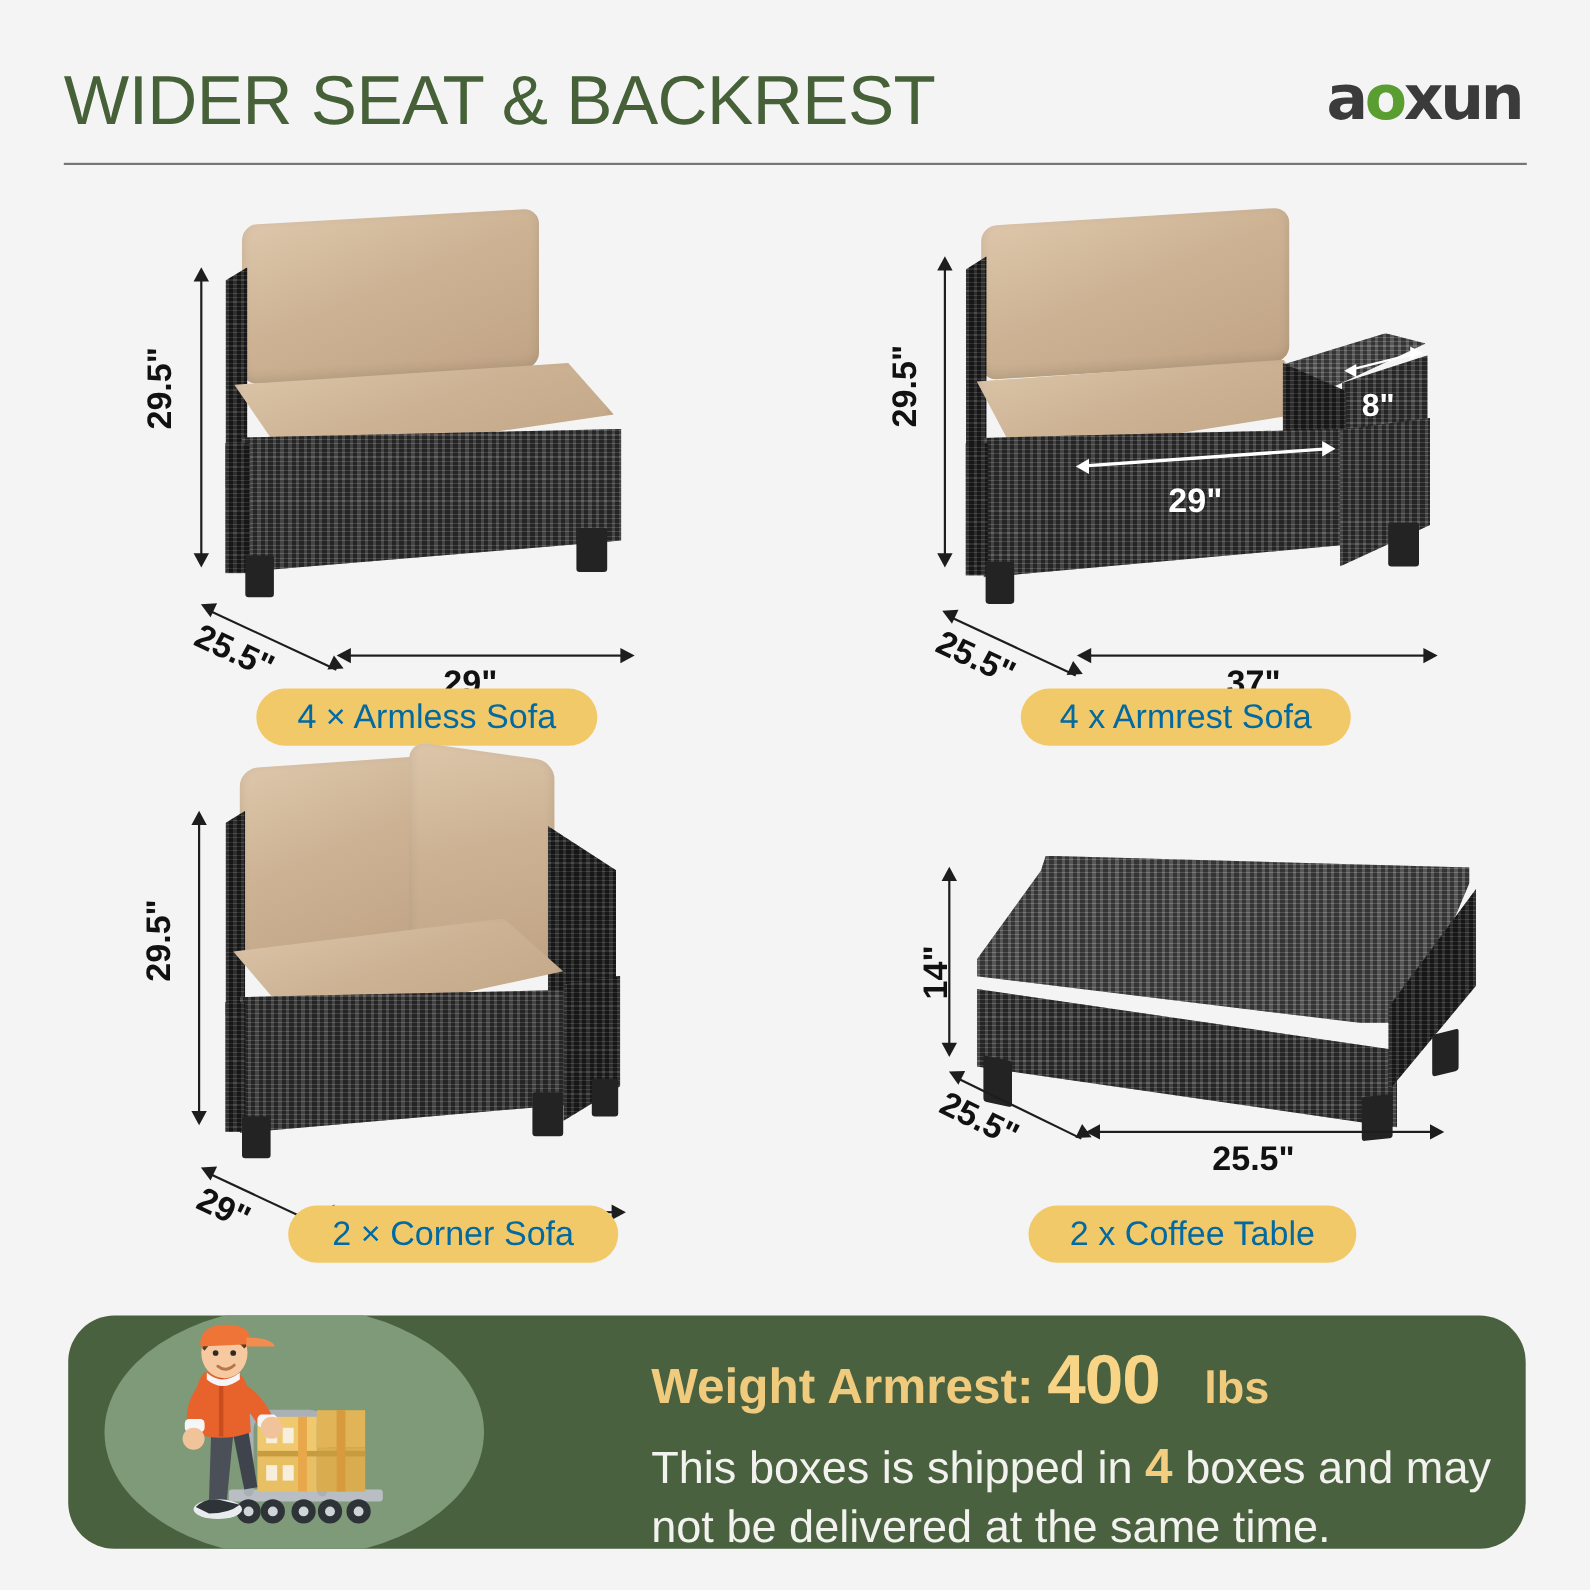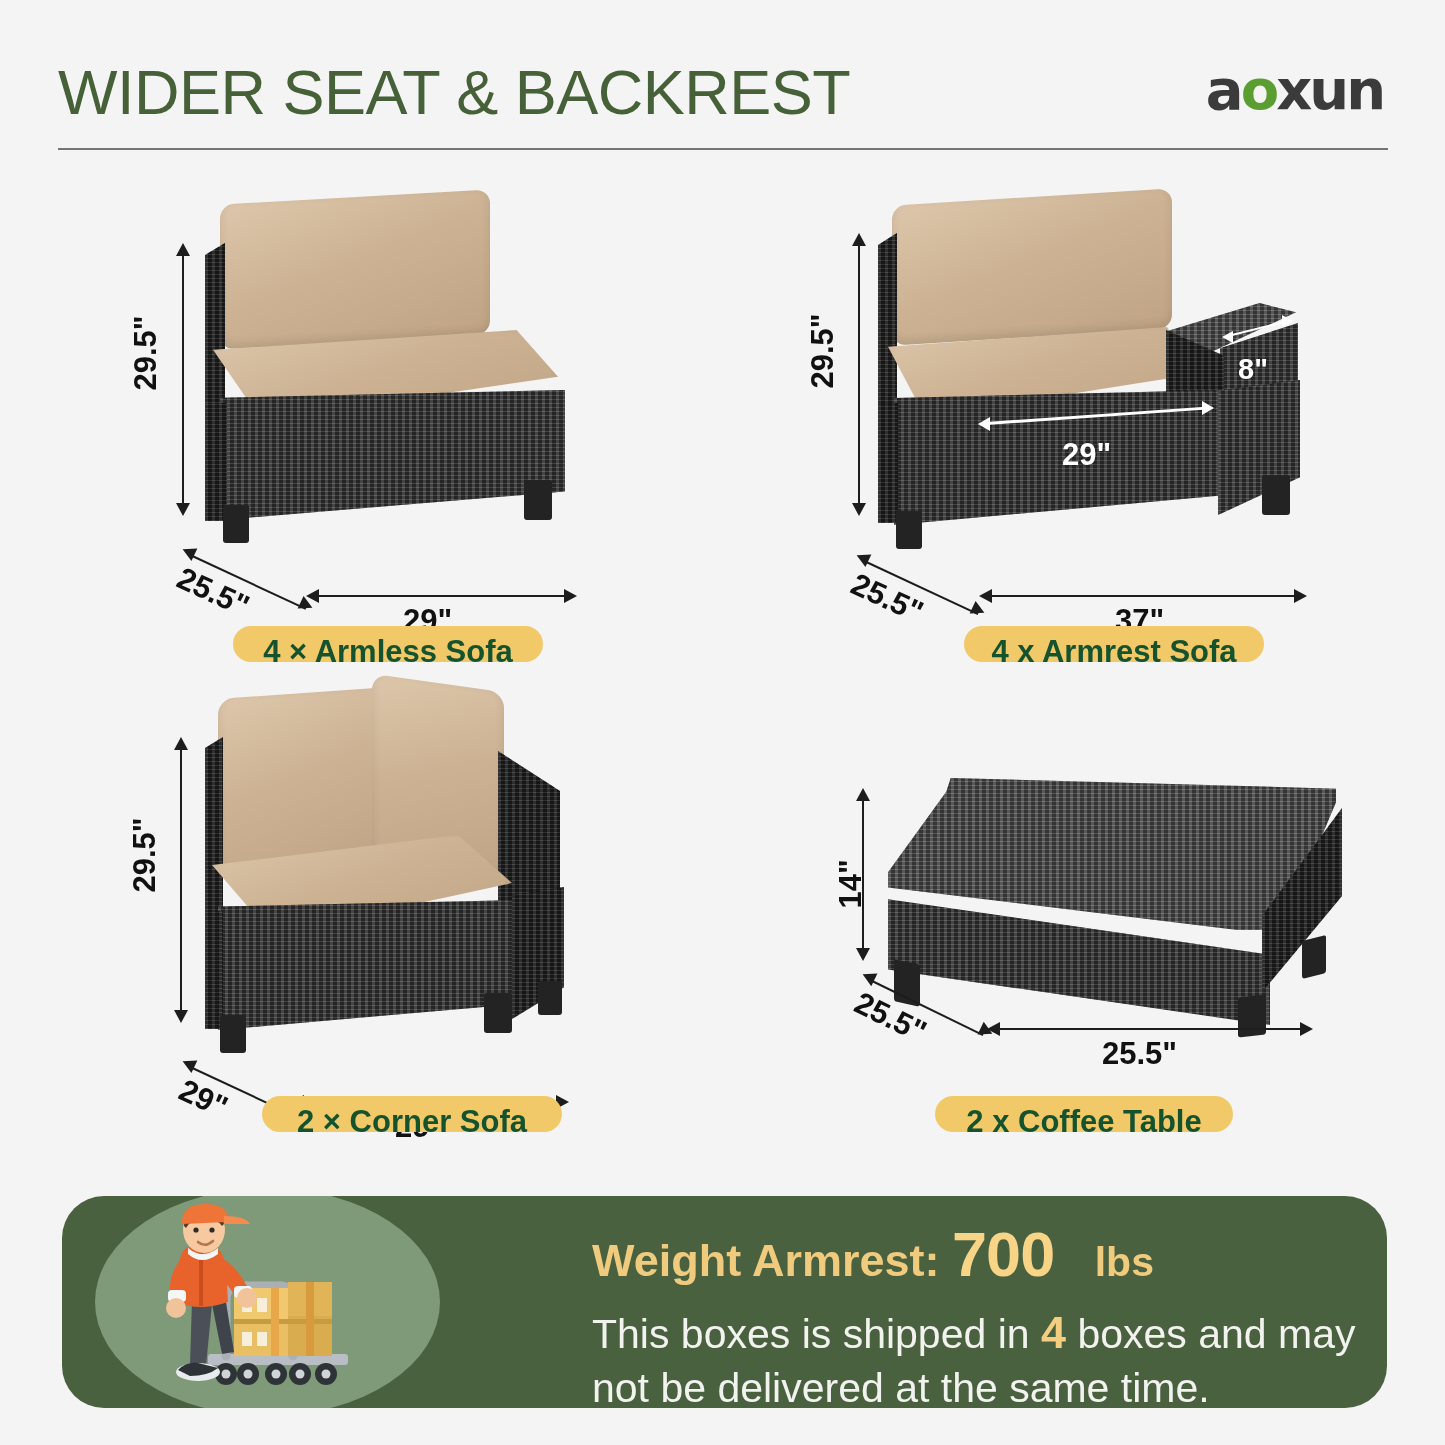--- a/index.html
+++ b/index.html
@@ -138,25 +138,25 @@
   .arrow-head {
     position: absolute;
     width: 0; height: 0;
   }
 
   
   .pill {
     position: absolute;
     background: #f0c濃;
     background: #f2c969;
-    color: #14532d;
+    color: #0369a1;
     font-size: 31px;
-    font-weight: bold;
+    font-weight: normal;
     border-radius: 40px;
-    height: 36px;
+    height: 52px;
     line-height: 52px;
     text-align: center;
     white-space: nowrap;
   }
 
   
   .banner {
     position: absolute;
     left: 62px;
     top: 1196px;
@@ -313,21 +313,21 @@
     <div class="arrow-head" style="left:26px; top:376px; border-top:7px solid transparent; border-bottom:7px solid transparent; border-right:13px solid #1d1d1d; transform:rotate(25deg);"></div>
     <div class="arrow-head" style="left:142px; top:428px; border-top:7px solid transparent; border-bottom:7px solid transparent; border-left:13px solid #1d1d1d; transform:rotate(25deg);"></div>
     <div class="dim-label" style="left:34px; top:384px; transform:rotate(25deg); transform-origin:left top; padding-top:8px;">25.5"</div>
 
     <div class="dim-line" style="left:158px; top:420px; width:312px; height:2px;"></div>
     <div class="arrow-head" style="left:149px; top:414px; border-top:7px solid transparent; border-bottom:7px solid transparent; border-right:13px solid #1d1d1d;"></div>
     <div class="arrow-head" style="left:464px; top:414px; border-top:7px solid transparent; border-bottom:7px solid transparent; border-left:13px solid #1d1d1d;"></div>
     <div class="dim-label" style="left:285px; top:428px;">37"</div>
   </div>
 </div>
-<div class="pill" style="left:964px; top:626px; width:300px;">4 x Armrest Sofa</div>
+<div class="pill" style="left:928px; top:626px; width:300px;">4 x Armrest Sofa</div>
 
 <div class="product" style="left:150px; top:655px; width:600px; height:510px;">
   <div class="figure">
 
     <div class="cushion" style="left:68px; top:38px; width:170px; height:178px; transform:skewY(-4deg); border-radius:16px;"></div>
 
     <div class="cushion" style="left:222px; top:28px; width:132px; height:190px; transform:skewY(8deg); border-radius:16px;"></div>
 
     <div class="wicker dark" style="left:55px; top:82px; width:18px; height:185px; clip-path:polygon(0 6%,100% 0,100% 94%,0 100%);"></div>
 
@@ -469,21 +469,21 @@
       <circle cx="66" cy="26" r="2.6" fill="#2f2a26"></circle>
       <circle cx="82" cy="26" r="2.6" fill="#2f2a26"></circle>
       <path d="M68 38 Q75 44 83 37" stroke="#b6764c" stroke-width="2.6" fill="none" stroke-linecap="round"></path>
 
       <path d="M58 44 Q72 56 88 44 L88 50 Q72 62 58 50 Z" fill="#f5f6f7"></path>
     </svg>
   </div>
 
   <div class="banner-capacity">
     <span>Weight Armrest:</span>
-    <span class="big">700</span>
+    <span class="big">400</span>
     <span class="unit">lbs</span>
   </div>
 
   <div class="banner-ship">
     <span>This boxes is shipped in</span>
     <span class="count">4</span>
     <span>boxes and may not be delivered at the same time.</span>
   </div>
 </div>
 

